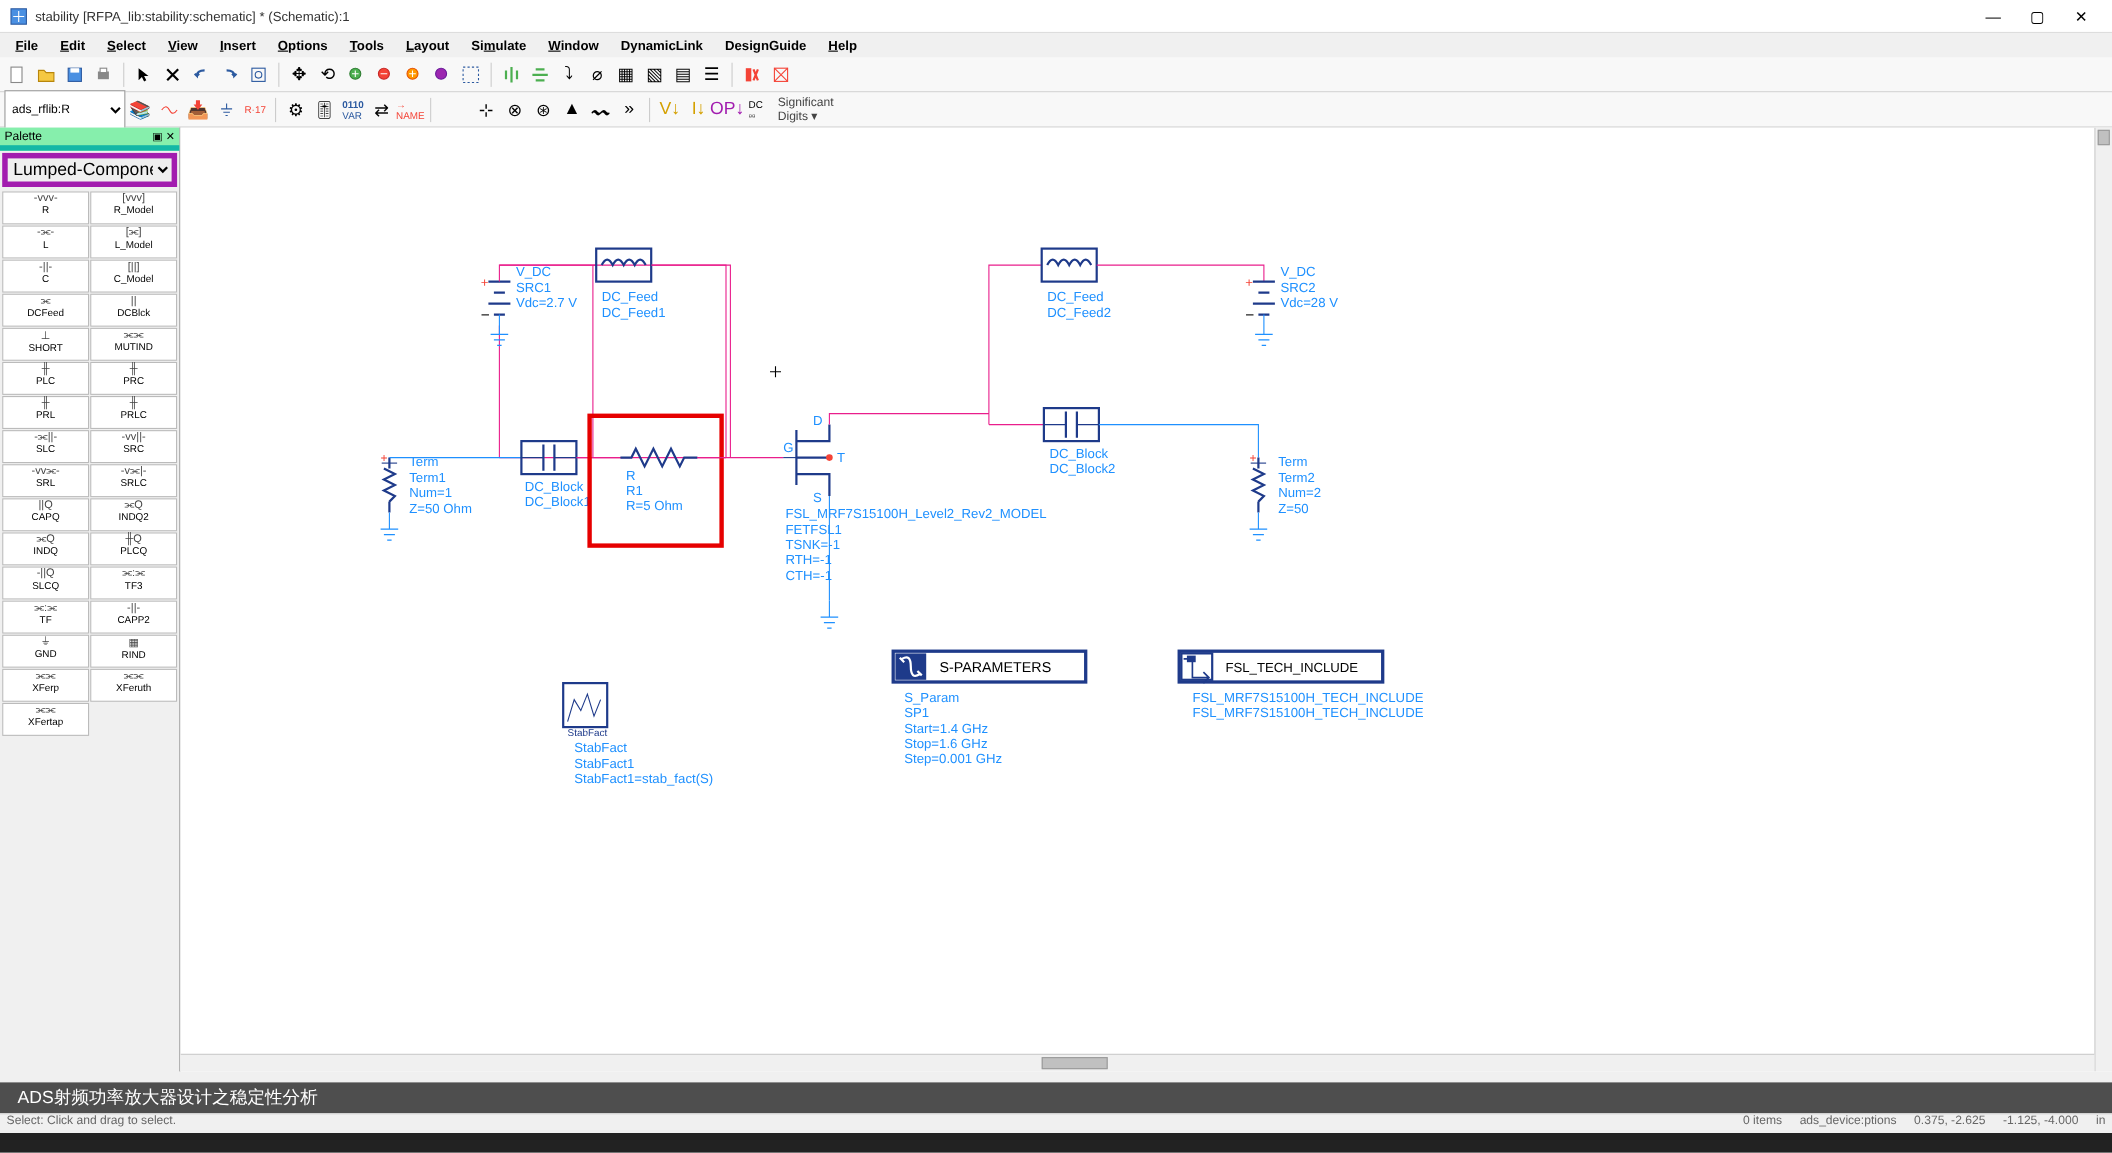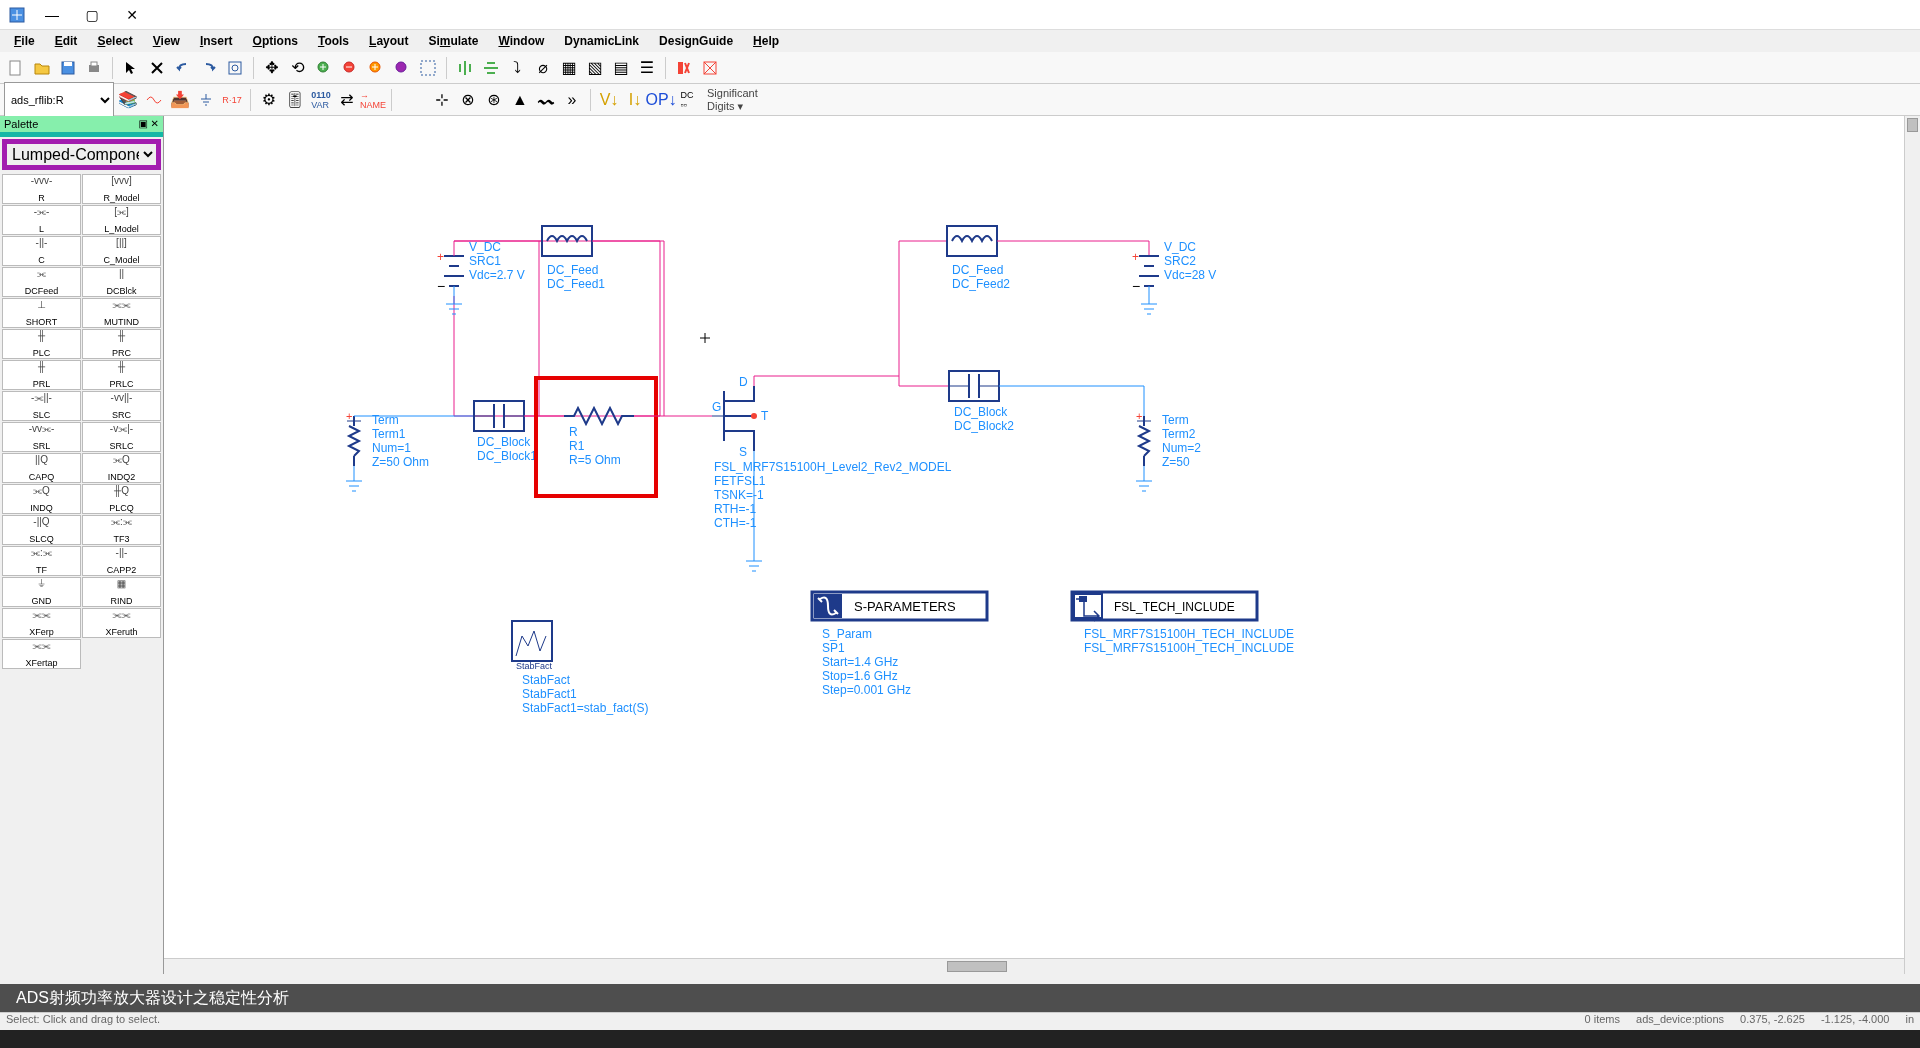--- a/index.html
+++ b/index.html
@@ -19,21 +19,21 @@
 .tbtn { width: 24px; height: 24px; display: flex; align-items: center; justify-content: center; cursor: pointer; border: 1px solid transparent; }
 .tsep { width: 1px; height: 22px; background: #ccc; margin: 0 4px; }
 .tcombo { font-size: 11px; border: 1px solid #999; background: #fff; padding: 1px 2px; height: 36px; }
 
 .main { display: flex; height: calc(100% - 190px); position: relative; }
 .palette { width: 164px; background: #f0f0f0; border-right: 1px solid #999; display: flex; flex-direction: column; }
 .palette-header { font-size: 11px; padding: 2px 4px; background: #86efac; border-bottom: 5px solid #14b8a6; display: flex; justify-content: space-between; }
 .palette-header .pbtns { font-size: 10px; }
 .palette-combo { font-size: 16px; border: 5px solid #a21caf; margin: 2px; padding: 1px; }
 .palette-grid { display: grid; grid-template-columns: 1fr 1fr; gap: 1px; padding: 2px; }
-.pcell { border: 1px solid #bbb; background: #fff; height: 30px; display: flex; flex-direction: column; align-items: center; justify-content: space-between; font-size: 9px; cursor: pointer; }
+.pcell { border: 1px solid #bbb; background: #fff; height: 30px; display: flex; flex-direction: column; align-items: center; justify-content: flex-start; font-size: 9px; cursor: pointer; }
 .pcell .psym { font-size: 10px; color: #444; }
 
 .canvas { flex: 1; background: #fff; position: relative; overflow: hidden; }
 .dotgrid { position: absolute; inset: 0; 
   background-image: radial-gradient(circle, #999 0.5px, transparent 0.5px);
   background-size: 14px 14px; background-position: 0 0; }
 
 .schematic { position: absolute; inset: 0; }
 .wire { stroke: #1e90ff; stroke-width: 1; fill: none; }
 .wire-dc { stroke: #e91e8c; stroke-width: 1; fill: none; }
@@ -57,20 +57,21 @@
 .siglabel { font-size: 11px; color: #444; padding: 0 6px; }
 </style>
 </head>
 <body>
 
 <div class="titlebar">
   <svg class="icon" viewBox="0 0 18 18">
       <rect x="2" y="2" width="14" height="14" fill="#4a90e2" stroke="#2c5aa0"></rect>
       <path d="M4 9 L14 9 M9 4 L9 14" stroke="#fff" stroke-width="1"></path>
     </svg>
+  <span class="title">stability [RFPA_lib:stability:schematic] * (Schematic):1</span>
   <div class="winbtn">—</div>
   <div class="winbtn">▢</div>
   <div class="winbtn">✕</div>
 </div>
 
 <div class="menubar">
   <span class="menuitem"><span class="mu">F</span>ile</span>
   <span class="menuitem"><span class="mu">E</span>dit</span>
   <span class="menuitem"><span class="mu">S</span>elect</span>
   <span class="menuitem"><span class="mu">V</span>iew</span>
@@ -227,21 +228,21 @@
   <div style="width:30px"></div>
   <div class="tbtn">⊹</div>
   <div class="tbtn">⊗</div>
   <div class="tbtn">⊛</div>
   <div class="tbtn">▲</div>
   <div class="tbtn">〰</div>
   <div class="tbtn">»</div>
   <div class="tsep"></div>
   <div class="tbtn" style="color:#d4a000">V↓</div>
   <div class="tbtn" style="color:#d4a000">I↓</div>
-  <div class="tbtn" style="color:#1d4ed8">OP↓</div>
+  <div class="tbtn" style="color:#a21caf">OP↓</div>
   <div class="tbtn">
       <span style="font-size:9px">DC<br>▫▫</span>
     </div>
   <span class="siglabel" style="line-height:1.1">Significant<br>Digits ▾</span>
 </div>
 
 <div class="main">
   <div class="palette">
     <div class="palette-header">
       <span>Palette</span>

